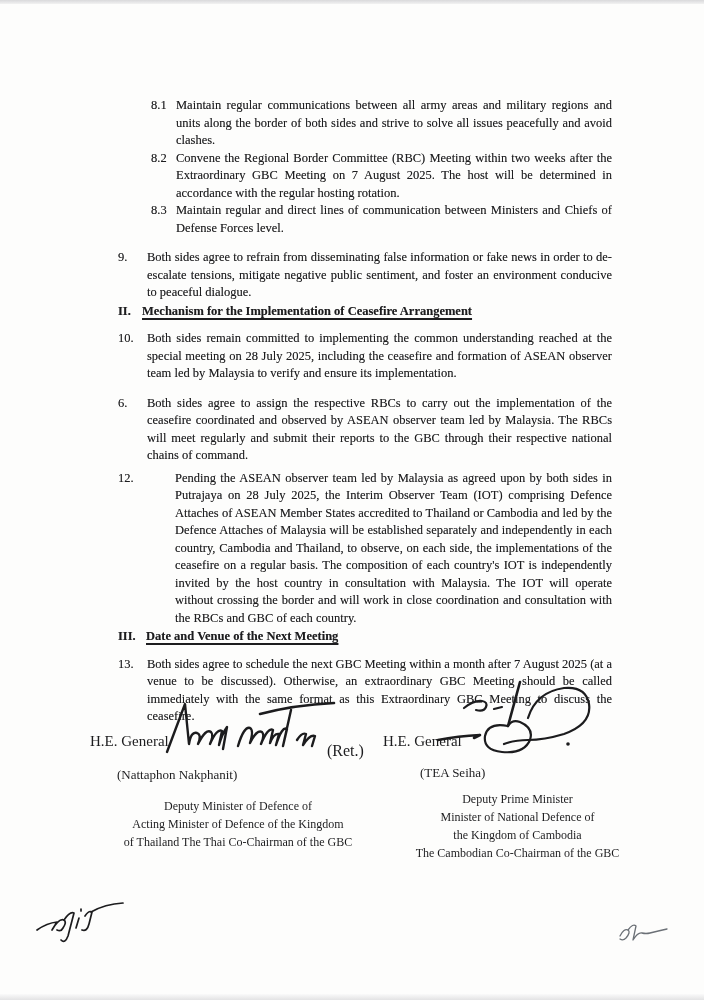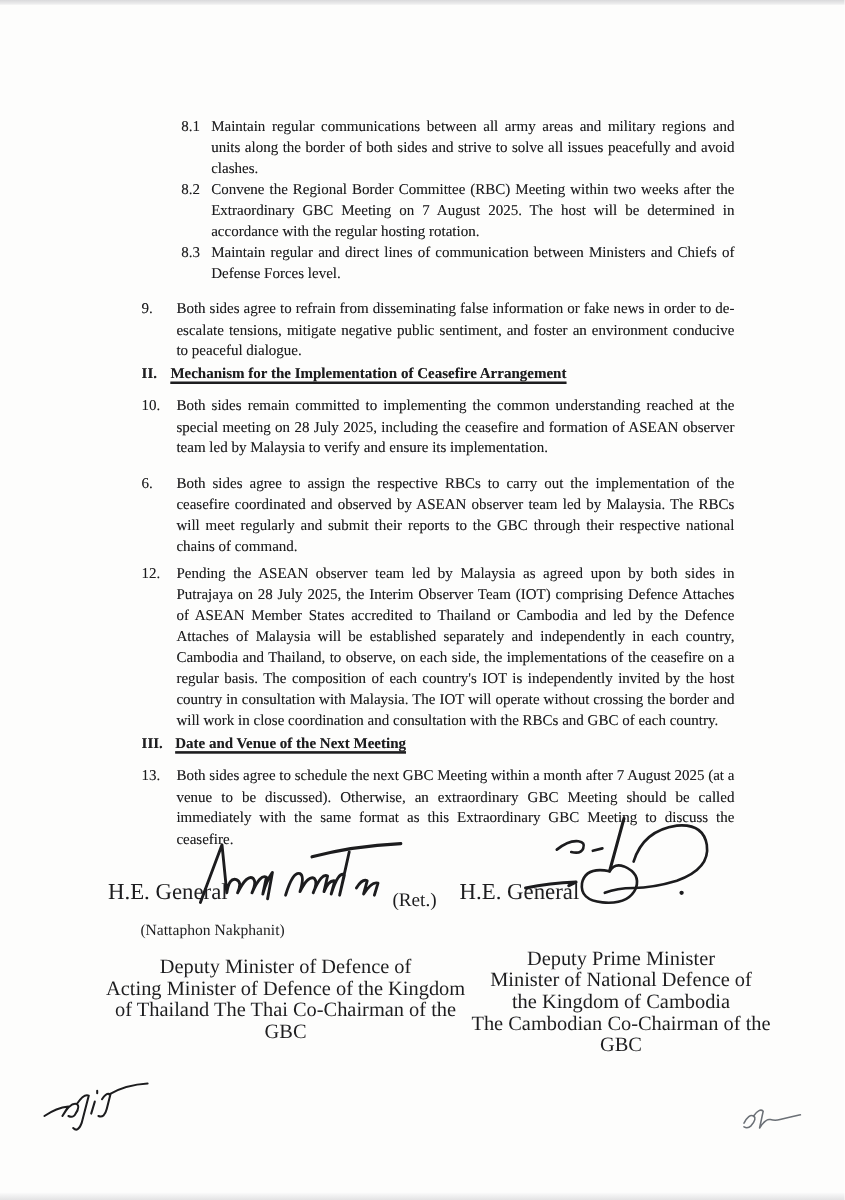--- a/index.html
+++ b/index.html
@@ -23,33 +23,33 @@
     position:absolute;
     left:118px;top:97px;width:494px;
     font-size:12.5px;line-height:17.5px;
     text-shadow:0 0 .4px rgba(30,30,30,.45);
   }
   .row{display:flex;}
   .sub{margin-left:33px;}
   .sub .num{width:25px;flex:0 0 25px;}
   .item{margin-top:12px;}
   .item .num{width:29px;flex:0 0 29px;}
-  .item.tight{margin-top:5px;}
+  .item.tight{margin-top:5px;gap:28px;}
   .txt{flex:1;text-align:justify;}
   .heading{display:flex;font-weight:bold;margin-top:1px;}
   .heading .num{width:24px;flex:0 0 24px;}
   .heading.h3 .num{flex-basis:28px;width:28px;}
   .heading .htxt{
     text-decoration:underline;
     text-decoration-thickness:1.5px;
     text-underline-offset:3px;
   }
-  .sig-text{position:absolute;font-size:19px;white-space:nowrap;}
+  .sig-text{position:absolute;font-size:15px;white-space:nowrap;}
   .sig-name{position:absolute;font-size:13px;text-align:left;}
-  .sig-titles{position:absolute;font-size:17px;line-height:18px;text-align:center;}
+  .sig-titles{position:absolute;font-size:12px;line-height:18px;text-align:center;}
   .sig-svg{position:absolute;}
   .ink{stroke:#1c1c1e;fill:none;stroke-linecap:round;stroke-linejoin:round;}
   .faint{stroke:#6b7076;fill:none;stroke-linecap:round;stroke-linejoin:round;}
 </style>
 </head>
 <body>
 
 <div class="page">
   <div class="edge-top"></div>
   <div class="edge-bottom"></div>
@@ -129,20 +129,21 @@
   <svg class="sig-svg" style="left:436px;top:678px;" width="172" height="90" viewBox="0 0 172 90">
     <path class="ink" stroke-width="2.6" d="M2 62 Q22 58 44 57 L38 60"></path>
     <path class="ink" stroke-width="2.2" d="M28 30 Q38 22 46 23 Q52 24 50 29 Q48 34 40 32"></path>
     <path class="ink" stroke-width="2.2" d="M58 31 L66 29"></path>
     <path class="ink" stroke-width="2.6" d="M84 4 L72 48"></path>
     <path class="ink" stroke-width="2.2" d="M72 48 Q52 44 49 58 Q47 72 66 74 Q88 76 94 62 Q98 50 84 44 Q76 41 72 48"></path>
     <path class="ink" stroke-width="2.2" d="M92 40 Q100 14 128 10 Q150 8 153 26 Q156 46 128 56 Q108 62 92 62 Q78 62 68 66"></path>
     <circle cx="132" cy="66" r="1.8" fill="#1c1c1e"></circle>
   </svg>
 
+  <div class="sig-name" style="left:420px;top:765px;width:200px;">(TEA Seiha)</div>
 
   <div class="sig-titles" style="left:390px;top:790px;width:255px;">
     <div>Deputy Prime Minister</div>
     <div>Minister of National Defence of</div>
     <div>the Kingdom of Cambodia</div>
     <div>The Cambodian Co-Chairman of the GBC</div>
   </div>
 
   <svg class="sig-svg" style="left:35px;top:896px;" width="92" height="48" viewBox="0 0 92 48">
     <path class="ink" stroke-width="1.7" d="M2 34 Q12 27 22 26 L17 34 Q24 22 29 24 Q32 26 28 32 Q26 36 22 34"></path>

